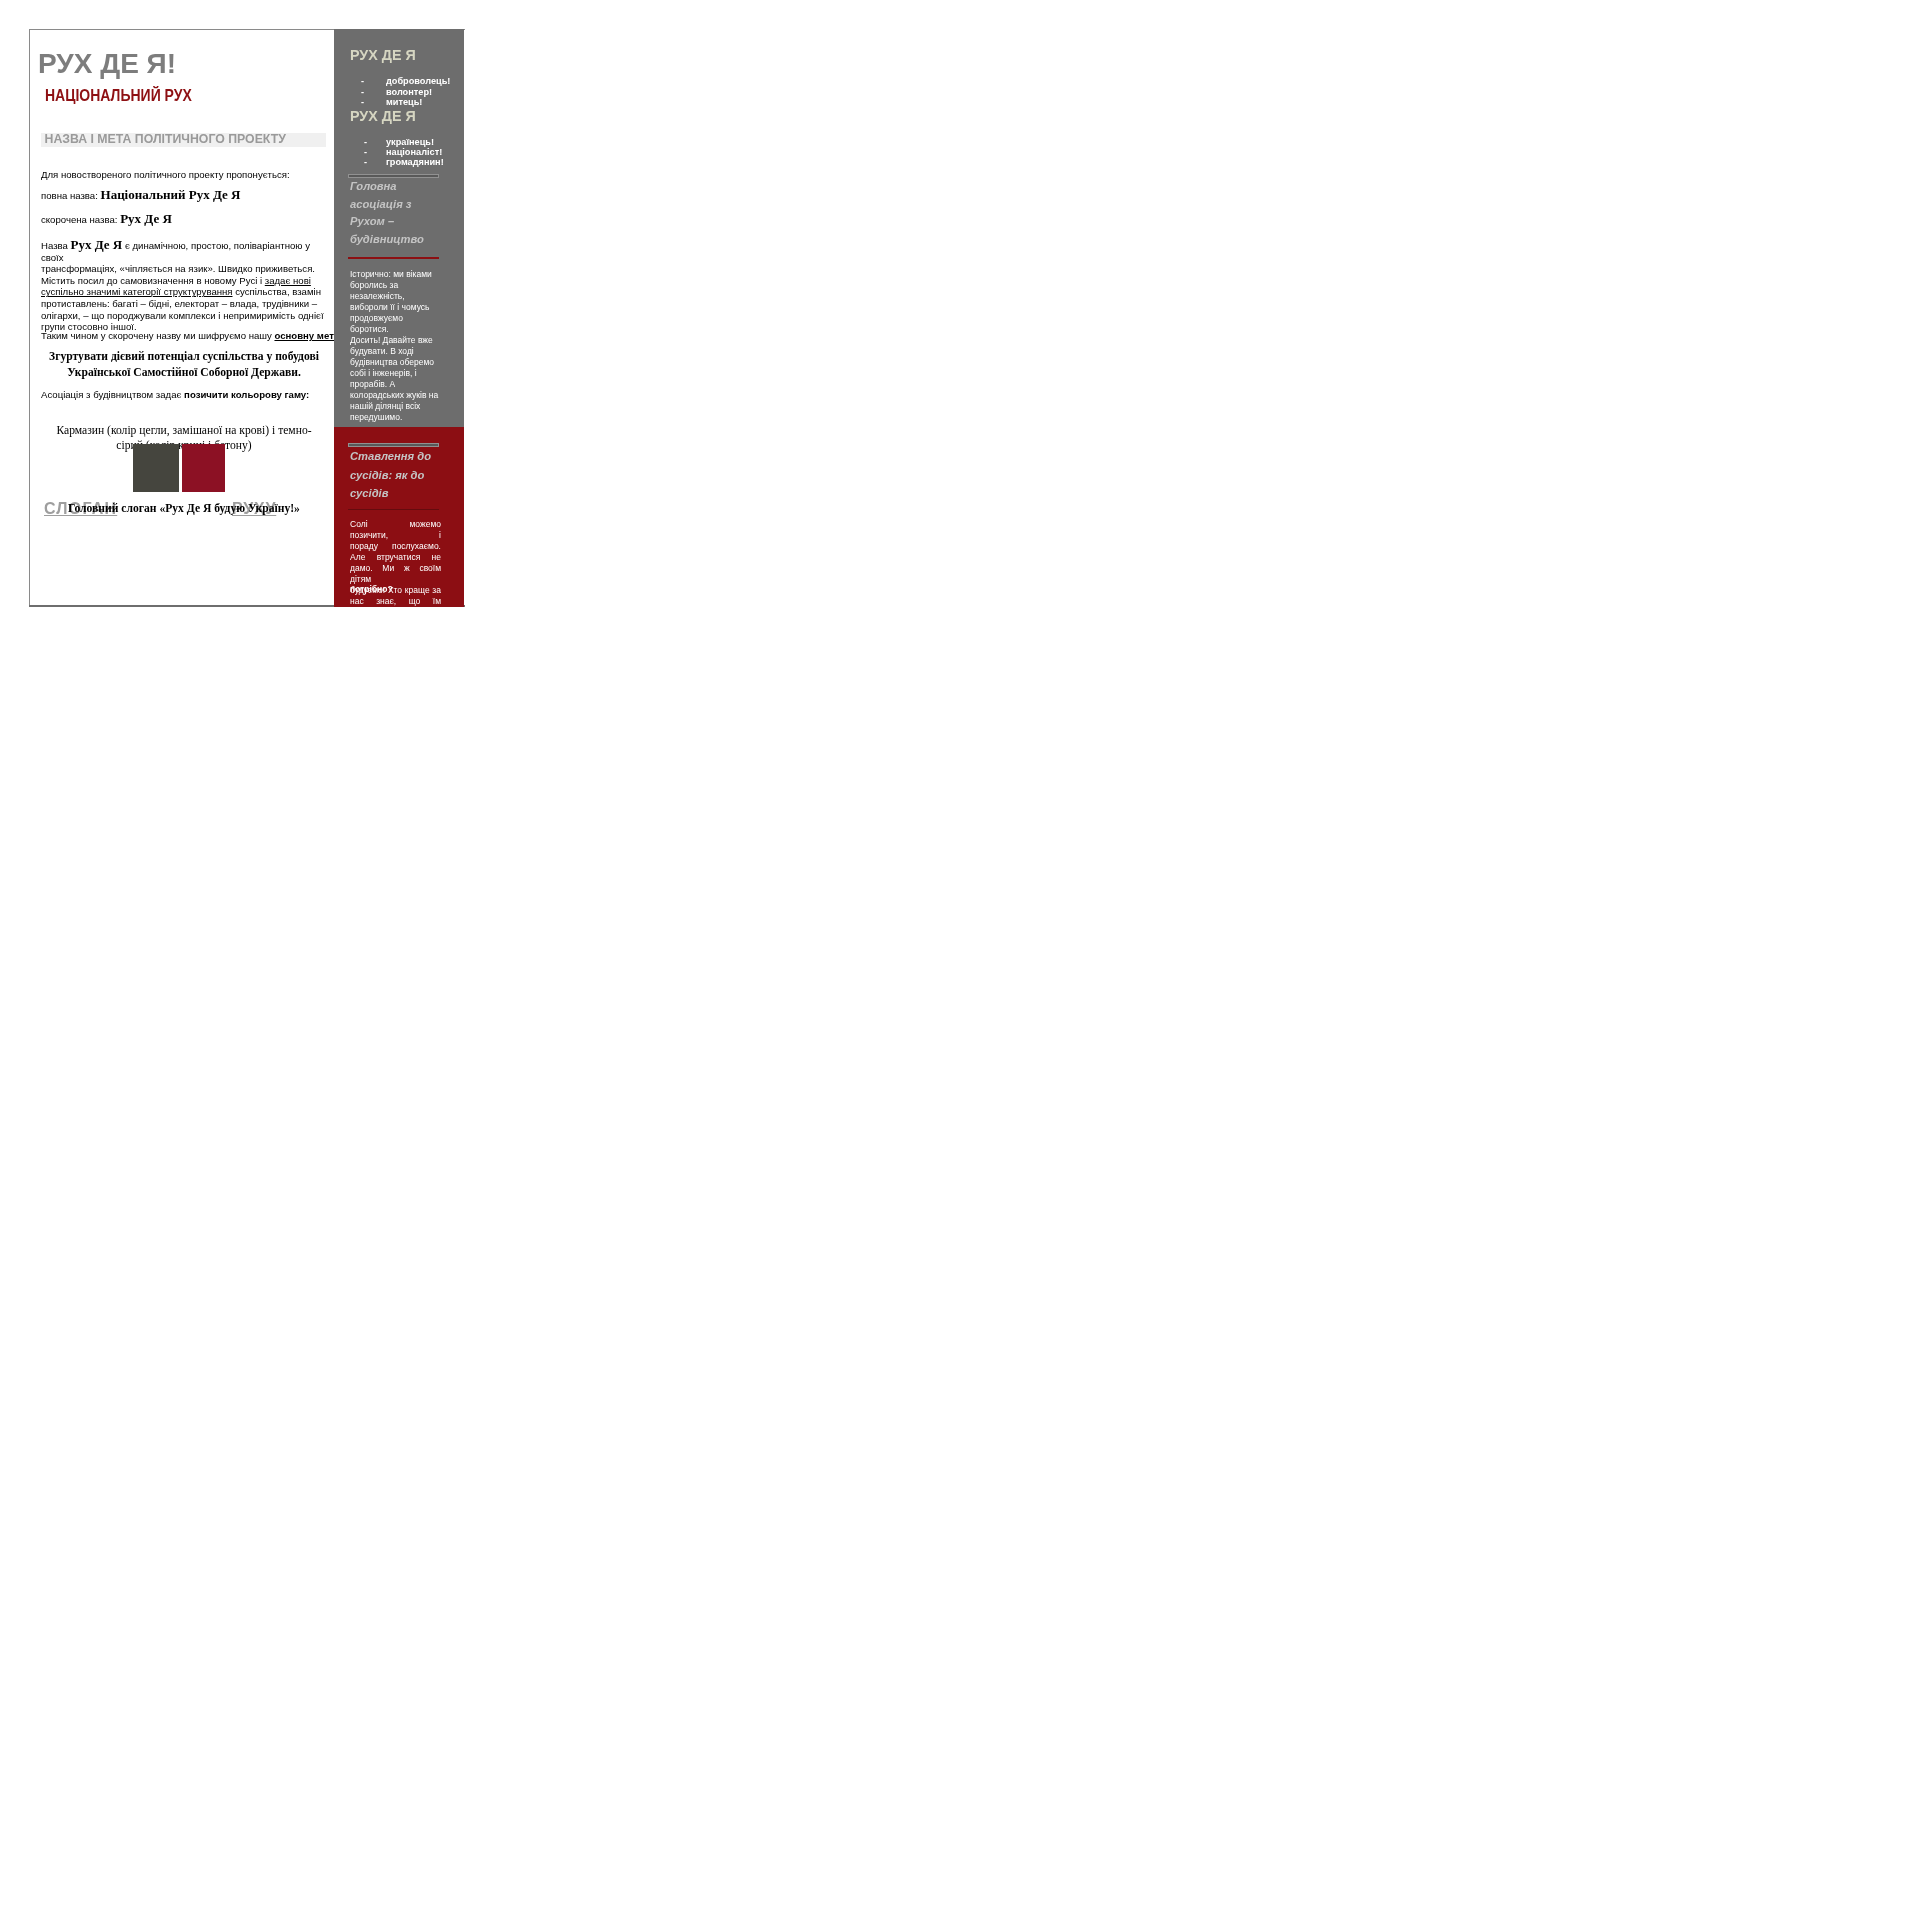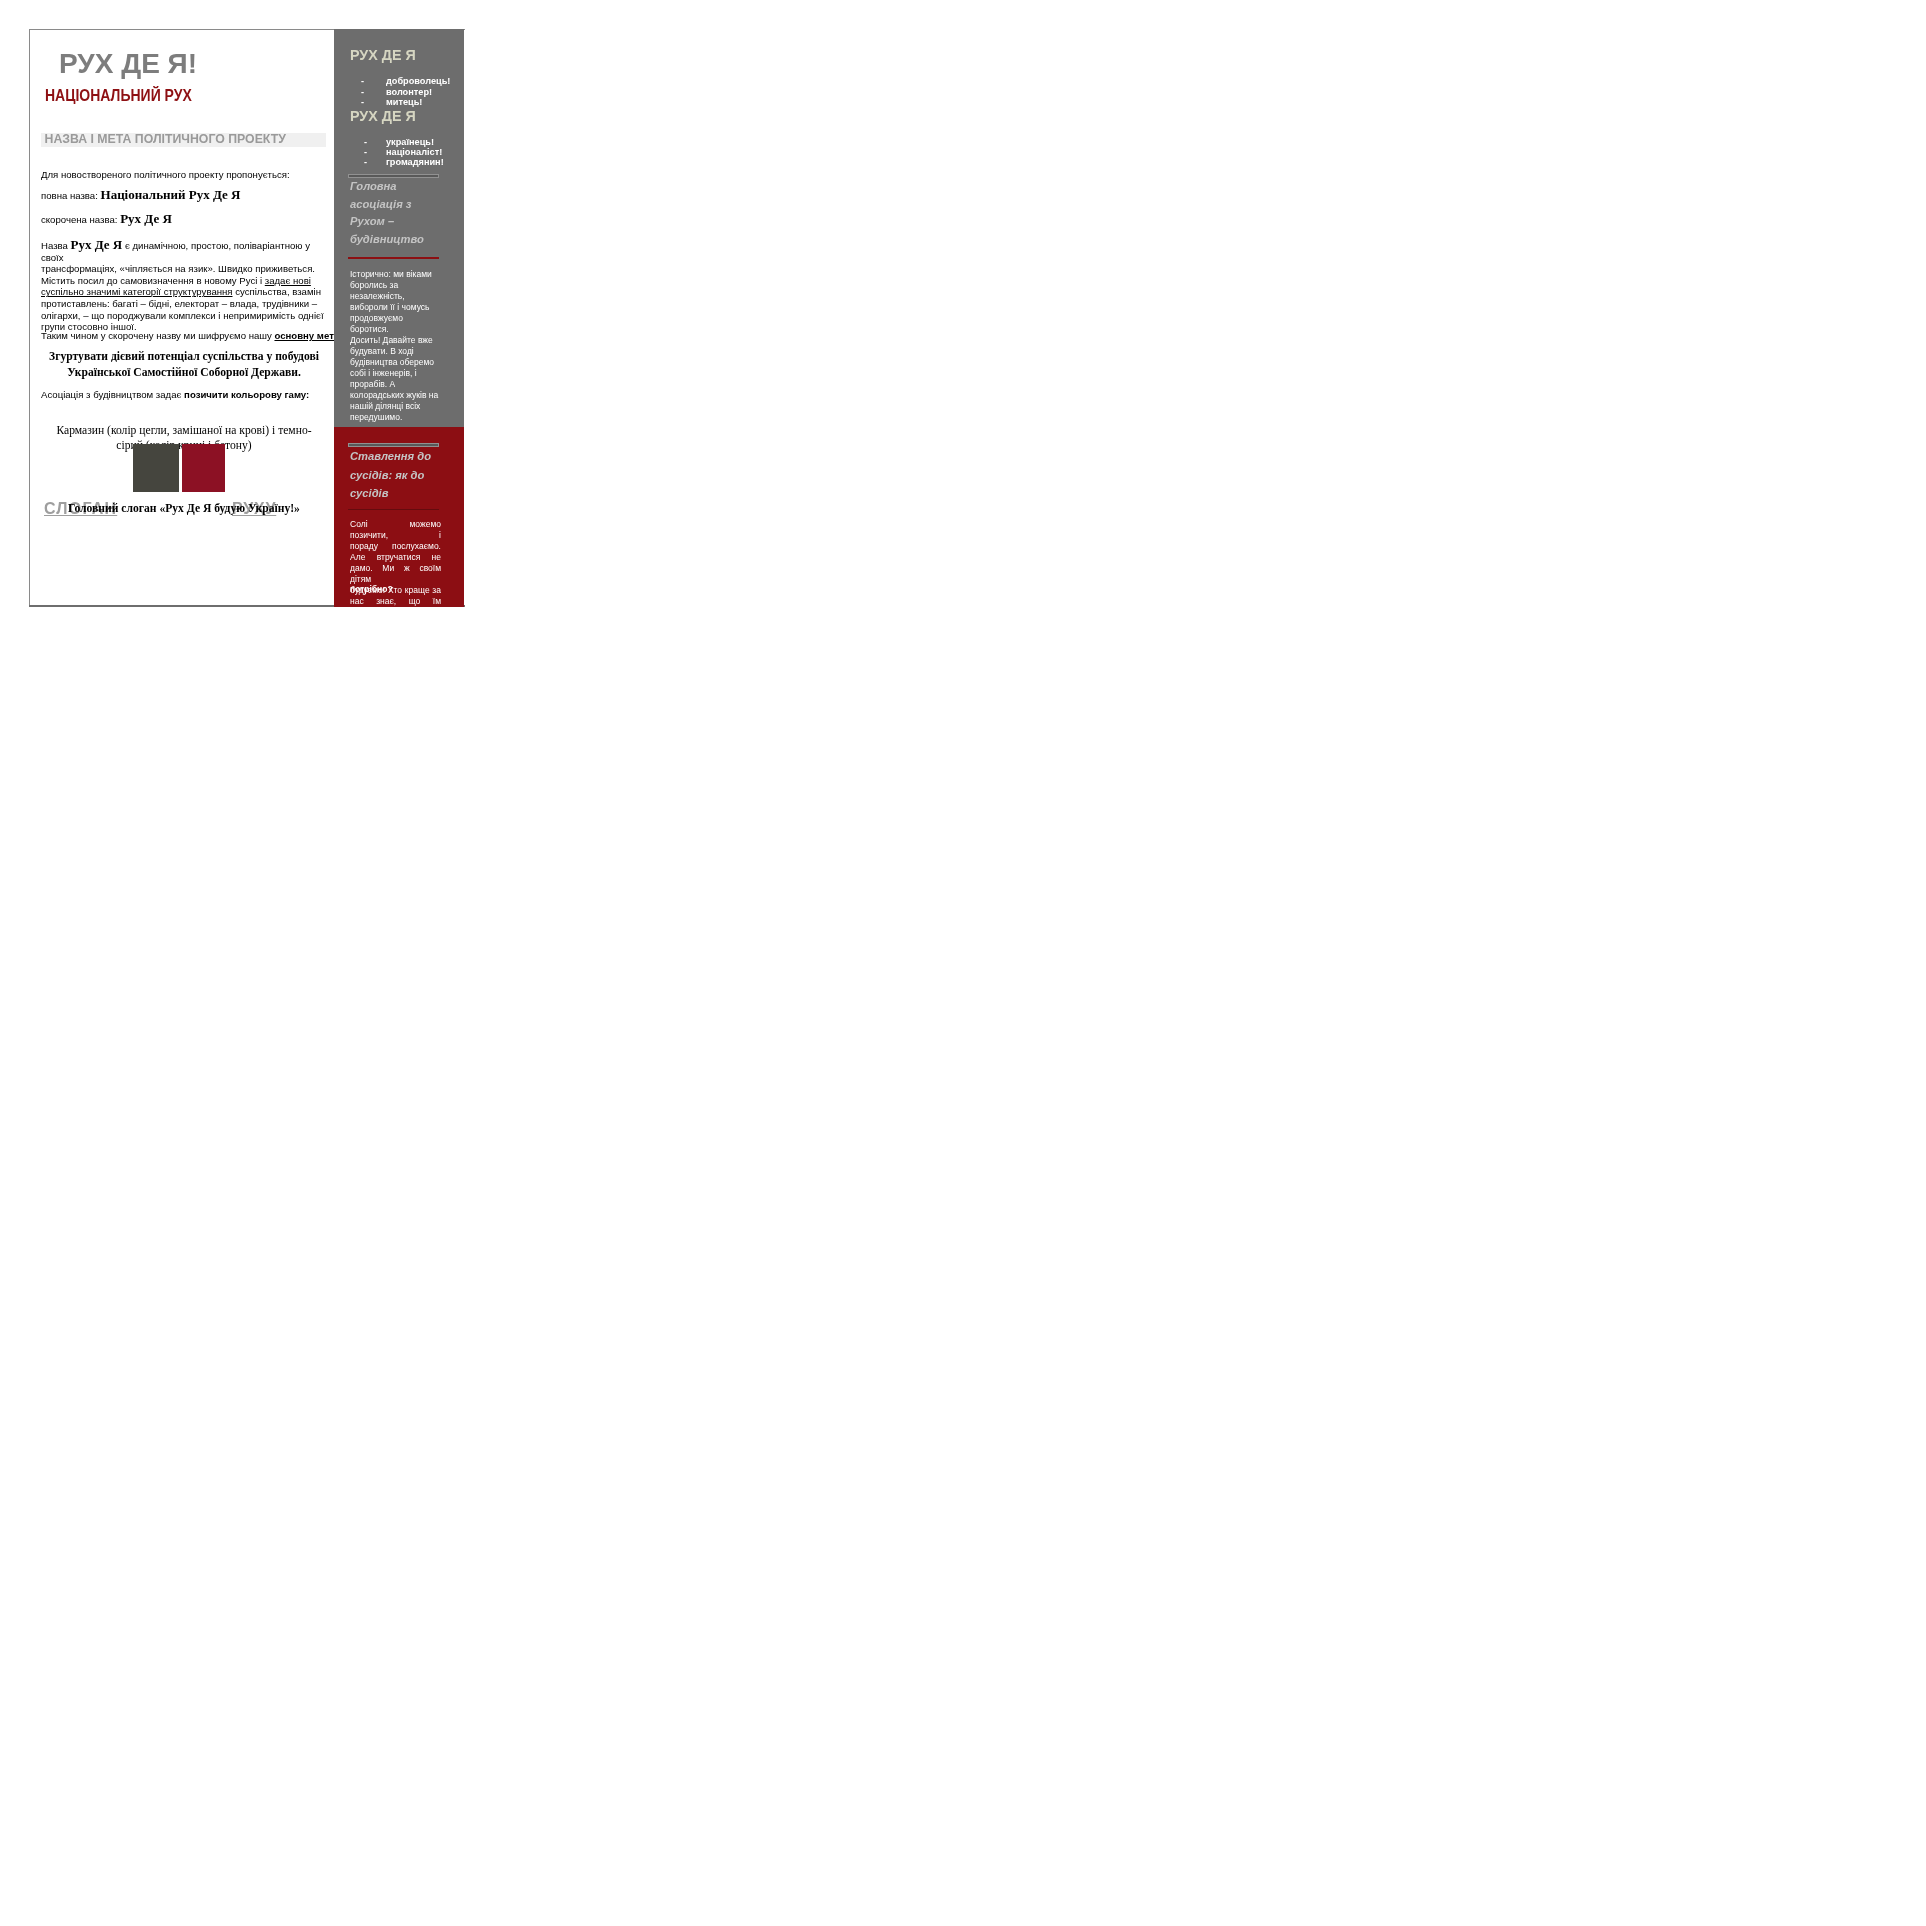--- a/index.html
+++ b/index.html
@@ -6,21 +6,21 @@
   .page{position:relative;width:491px;height:636px;background:#fff;
         font-family:"Liberation Sans",sans-serif;color:#000;overflow:hidden;}
   .abs{position:absolute;}
 
   
   .b-top{left:29px;top:29px;width:436px;height:0.8px;background:#8a8a8a;}
   .b-left{left:29px;top:29px;width:0.8px;height:577px;background:#8a8a8a;}
   .b-bottom{left:29px;top:605px;width:436px;height:1.9px;background:#6e6e6e;}
 
   
-  .title{left:59px;top:50px;font-size:28px;font-weight:bold;color:#7d7d7d;line-height:1;white-space:nowrap;}
+  .title{left:38px;top:50px;font-size:28px;font-weight:bold;color:#7d7d7d;line-height:1;white-space:nowrap;}
   .subtitle{left:45px;top:87px;font-size:17.3px;font-weight:bold;color:#8e1013;line-height:1;
             transform:scaleX(.81);transform-origin:left top;white-space:nowrap;}
   .band{left:41px;top:133px;width:285px;height:13.5px;background:#f0f0f0;box-sizing:border-box;
         padding-left:3.5px;line-height:13.5px;font-size:12.3px;font-weight:bold;color:#9a9a9a;white-space:nowrap;}
   .bodyln{font-size:9.6px;line-height:11.6px;white-space:nowrap;}
   .intro{left:41px;top:169px;}
   .fullname{left:41px;top:190px;}
   .shortname{left:41px;top:214px;}
   .namepar{left:41px;top:240px;width:286px;font-size:9.6px;line-height:11.6px;white-space:pre-line;}
   .cipher{left:41px;top:330px;}

